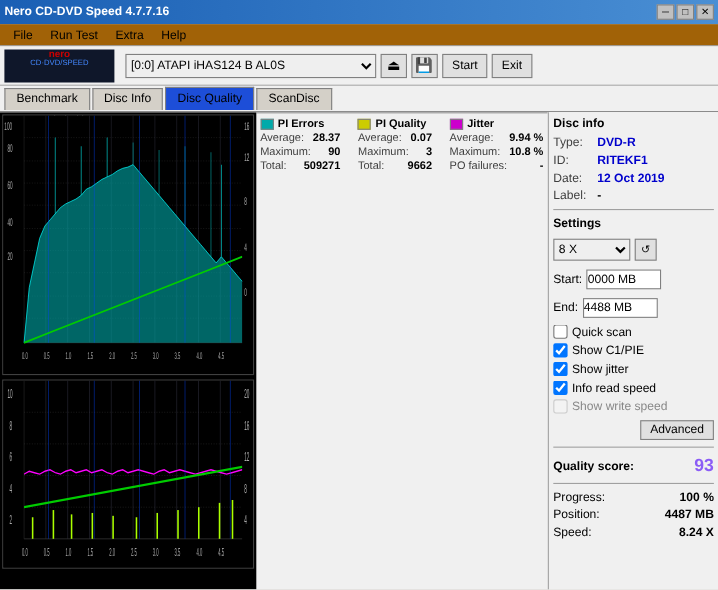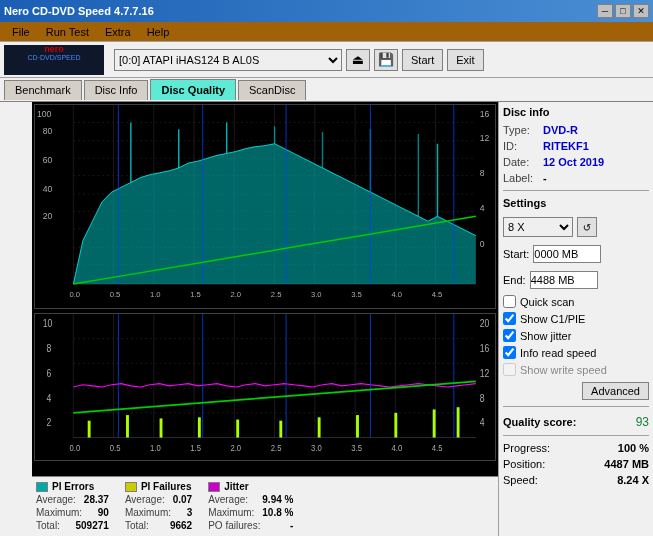--- a/index.html
+++ b/index.html
@@ -130,22 +130,22 @@
       border: 1px solid #808080;
       border-bottom: none;
       background: #d4d0c8;
       cursor: pointer;
       font-size: 11px;
       height: 20px;
       display: flex;
       align-items: center;
     }
     .tab.active {
-      background: #5eead4;
-      font-weight: bold;
+      background: #1d4ed8;
+      font-weight: normal;
       height: 21px;
     }
 
     
     .main-content {
       display: flex;
       height: calc(536px - 22px - 20px - 36px - 24px);
       background: #f0f0f0;
     }
 
@@ -291,45 +291,44 @@
 
     .quality-score-row {
       display: flex;
       align-items: center;
       justify-content: space-between;
       font-size: 11px;
       margin-top: 2px;
     }
     .quality-score-label { font-weight: bold; }
     .quality-score-value {
-      font-size: 12px;
-      font-weight: normal;
-      color: #15803d;
+      font-size: 16px;
+      font-weight: bold;
+      color: #8b5cf6;
     }
 
     .progress-row {
       display: flex;
       align-items: flex-end;
       justify-content: space-between;
       font-size: 11px;
     }
 
     .divider {
       height: 1px;
       background: #a0a0a0;
       margin: 2px 0;
     }
 
     
     .chart-and-legend {
       flex: 1;
       display: flex;
-      flex-direction: column;
+      flex-direction: row;
       overflow: hidden;
-      margin-left: 32px;
     }
   </style>
 </head>
 <body>
 
 <div class="title-bar">
   <span class="title-bar-text">Nero CD-DVD Speed 4.7.7.16</span>
   <div class="title-bar-buttons">
     <div class="title-btn">─</div>
     <div class="title-btn">□</div>
@@ -545,21 +544,21 @@
         </div>
         <div class="legend-stat">
           <span class="legend-stat-label">Total:</span>
           <span class="legend-stat-value">509271</span>
         </div>
       </div>
 
       <div class="legend-item">
         <div class="legend-header">
           <div class="legend-color-box" style="background:#cccc00;"></div>
-          <span class="legend-label">PI Failures</span>
+          <span class="legend-label">PI Quality</span>
         </div>
         <div class="legend-stat">
           <span class="legend-stat-label">Average:</span>
           <span class="legend-stat-value">0.07</span>
         </div>
         <div class="legend-stat">
           <span class="legend-stat-label">Maximum:</span>
           <span class="legend-stat-value">3</span>
         </div>
         <div class="legend-stat">

